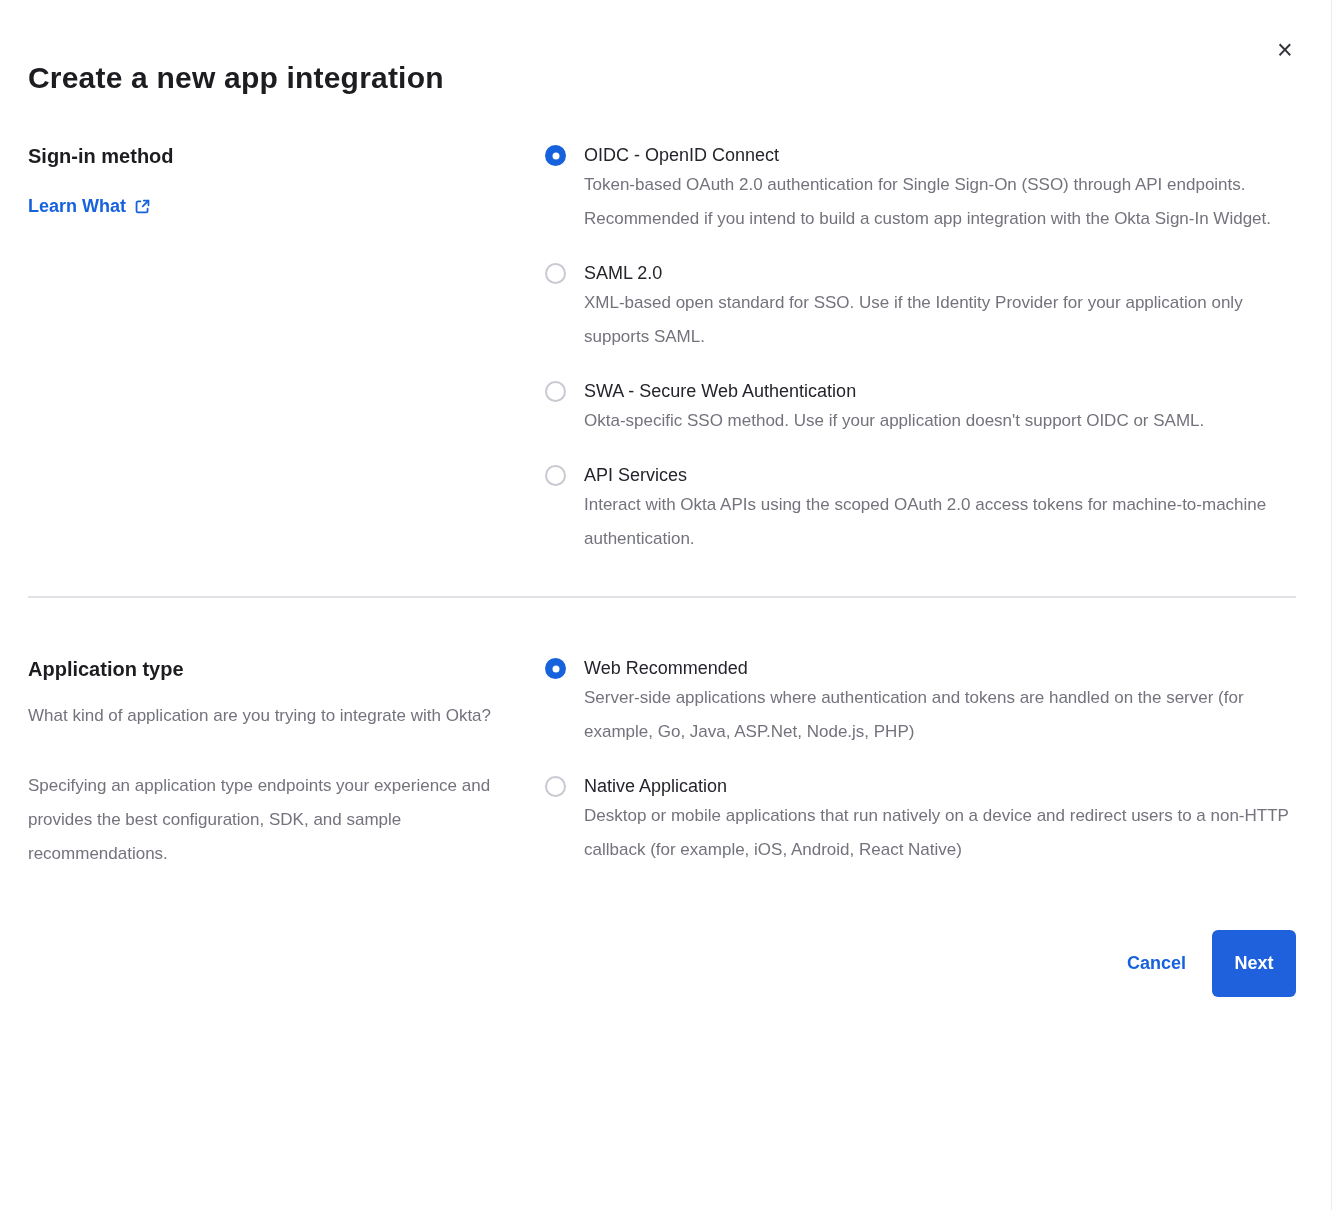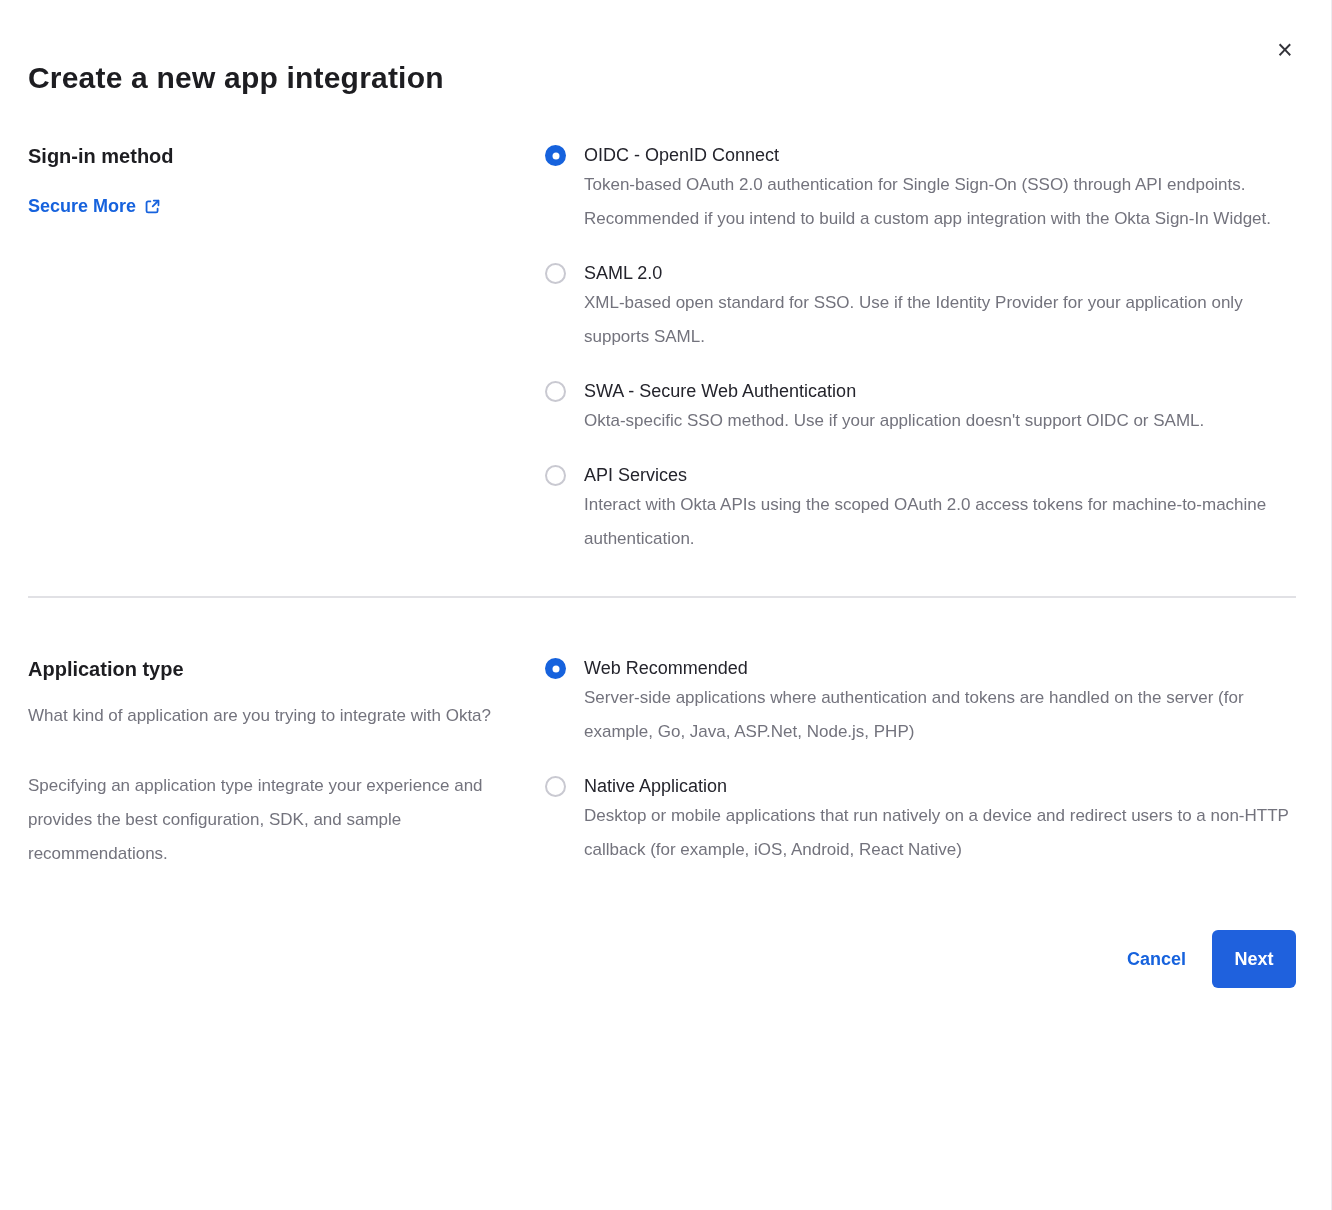--- a/index.html
+++ b/index.html
@@ -121,21 +121,21 @@
   }
   .cancel-link {
     font-size: 18px;
     font-weight: 600;
     color: #1662dd;
     text-decoration: none;
     cursor: pointer;
   }
   .next-btn {
     width: 84px;
-    height: 58px;
+    height: 67px;
     background: #1f61dd;
     color: #ffffff;
     border: none;
     border-radius: 6px;
     font-size: 18px;
     font-weight: 700;
     font-family: "Liberation Sans", sans-serif;
     cursor: pointer;
   }
 </style>
@@ -145,21 +145,21 @@
 <button class="close-btn">×</button>
 
 <div class="dialog">
 
   <h1 class="dialog-title">Create a new app integration</h1>
 
   <div class="section">
     <div class="section-left">
       <div class="section-heading">Sign-in method</div>
       <a class="learn-more" href="#">
-        <span>Secure More</span>
+        <span>Learn What</span>
         <span>
           <svg width="17" height="17" viewBox="0 0 16 16" fill="none">
             <path d="M6 3.2 H3.8 C3 3.2 2.4 3.8 2.4 4.6 V12.2 C2.4 13 3 13.6 3.8 13.6 H11.4 C12.2 13.6 12.8 13 12.8 12.2 V10" stroke="#1662dd" stroke-width="1.7" stroke-linecap="round" fill="none"></path>
             <path d="M9.2 2.4 H13.6 V6.8" stroke="#1662dd" stroke-width="1.7" stroke-linecap="round" stroke-linejoin="round" fill="none"></path>
             <path d="M13.4 2.6 L8.2 7.8" stroke="#1662dd" stroke-width="1.7" stroke-linecap="round" fill="none"></path>
           </svg>
         </span>
       </a>
     </div>
     <div class="section-right">
@@ -193,21 +193,21 @@
       </div>
     </div>
   </div>
 
   <hr class="divider">
 
   <div class="section section-apptype">
     <div class="section-left">
       <div class="section-heading">Application type</div>
       <p class="left-para">What kind of application are you trying to integrate with Okta?</p>
-      <p class="left-para">Specifying an application type integrate your experience and provides the best configuration, SDK, and sample recommendations.</p>
+      <p class="left-para">Specifying an application type endpoints your experience and provides the best configuration, SDK, and sample recommendations.</p>
     </div>
     <div class="section-right">
       <div class="option">
         <span class="radio selected"></span>
         <div class="option-text">
           <div class="option-label">Web Recommended</div>
           <div class="option-desc">Server-side applications where authentication and tokens are handled on the server (for example, Go, Java, ASP.Net, Node.js, PHP)</div>
         </div>
       </div>
       <div class="option">

